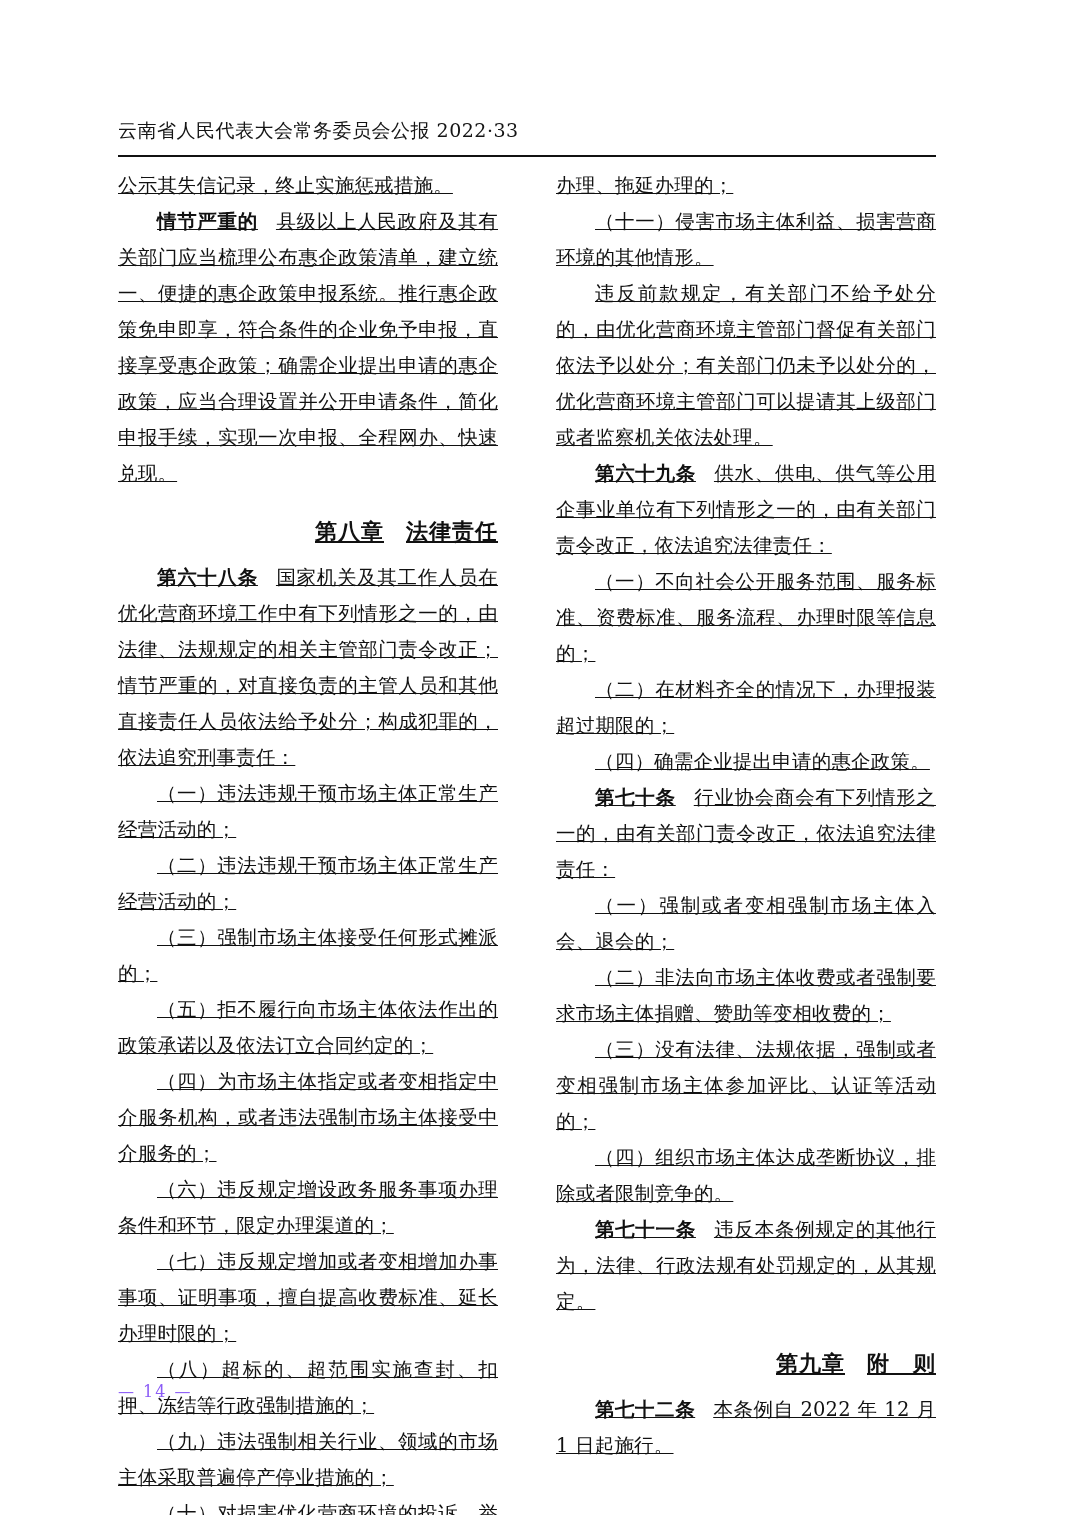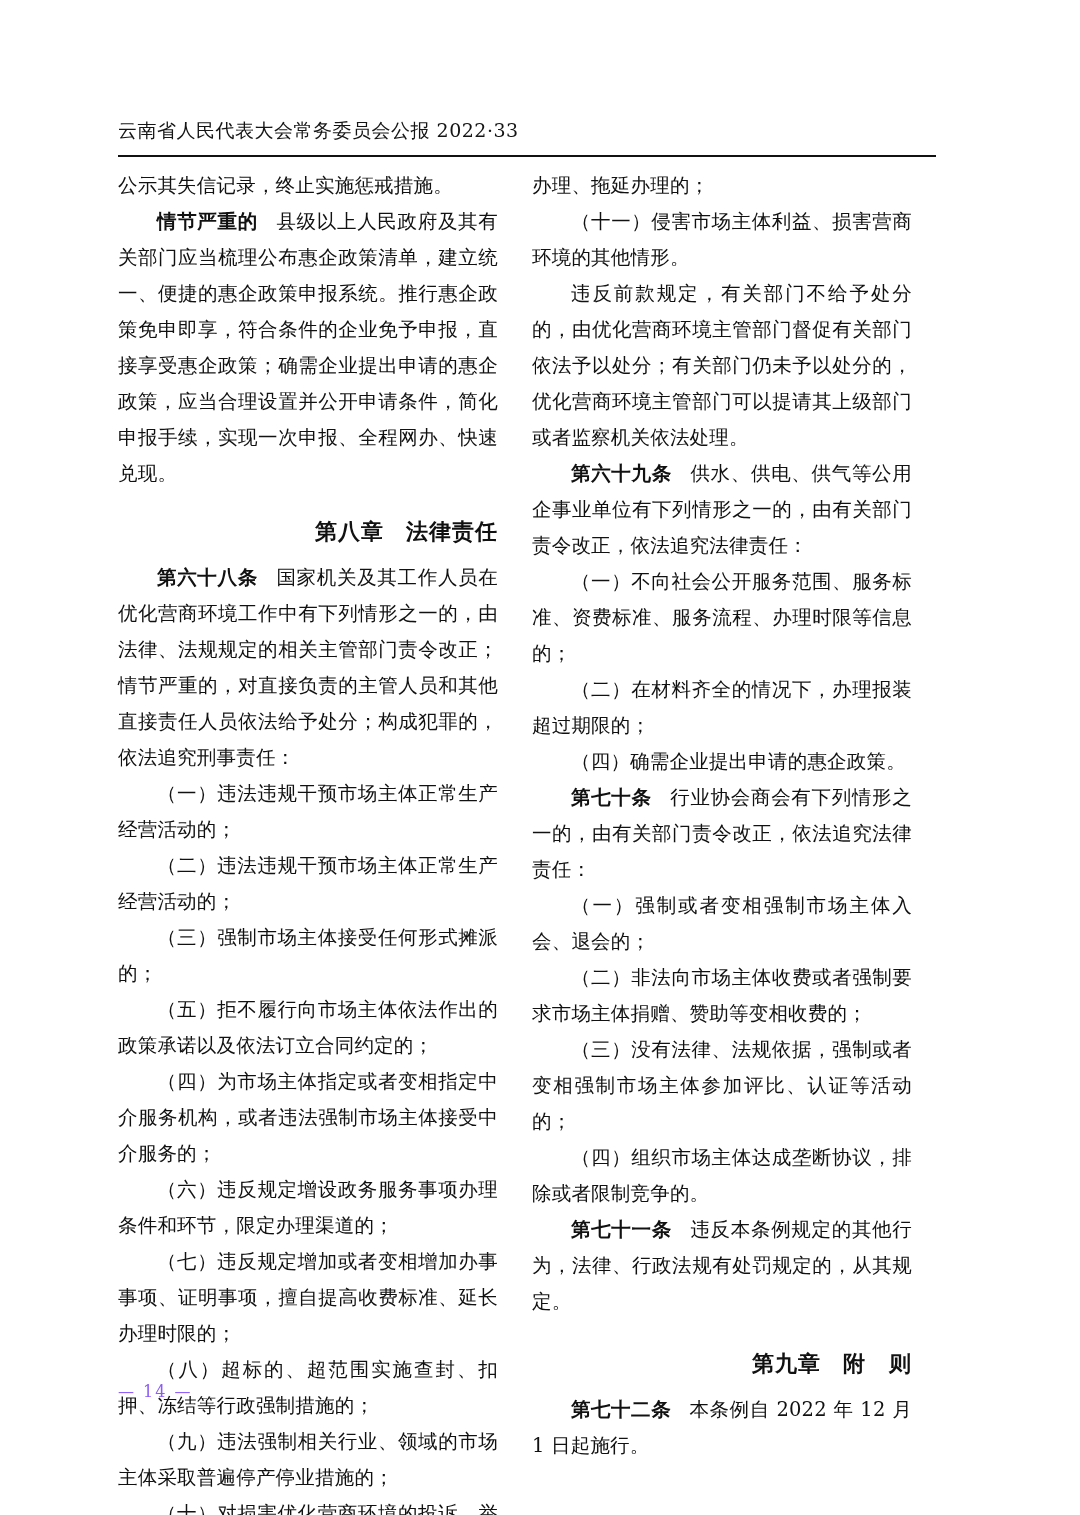--- a/index.html
+++ b/index.html
@@ -37,21 +37,22 @@
     height: 2px;
     background: #111111;
   }
   .columns {
     position: absolute;
     left: 118px;
     top: 168px;
     width: 818px;
     height: 1200px;
     display: flex;
-    gap: 34px;
+    gap: 58px;
+    text-decoration: underline;
   }
   .col {
     width: 380px;
   }
   p {
     margin: 0;
     font-size: 19.5px;
     line-height: 36px;
     text-align: justify;
     text-justify: inter-ideograph;

